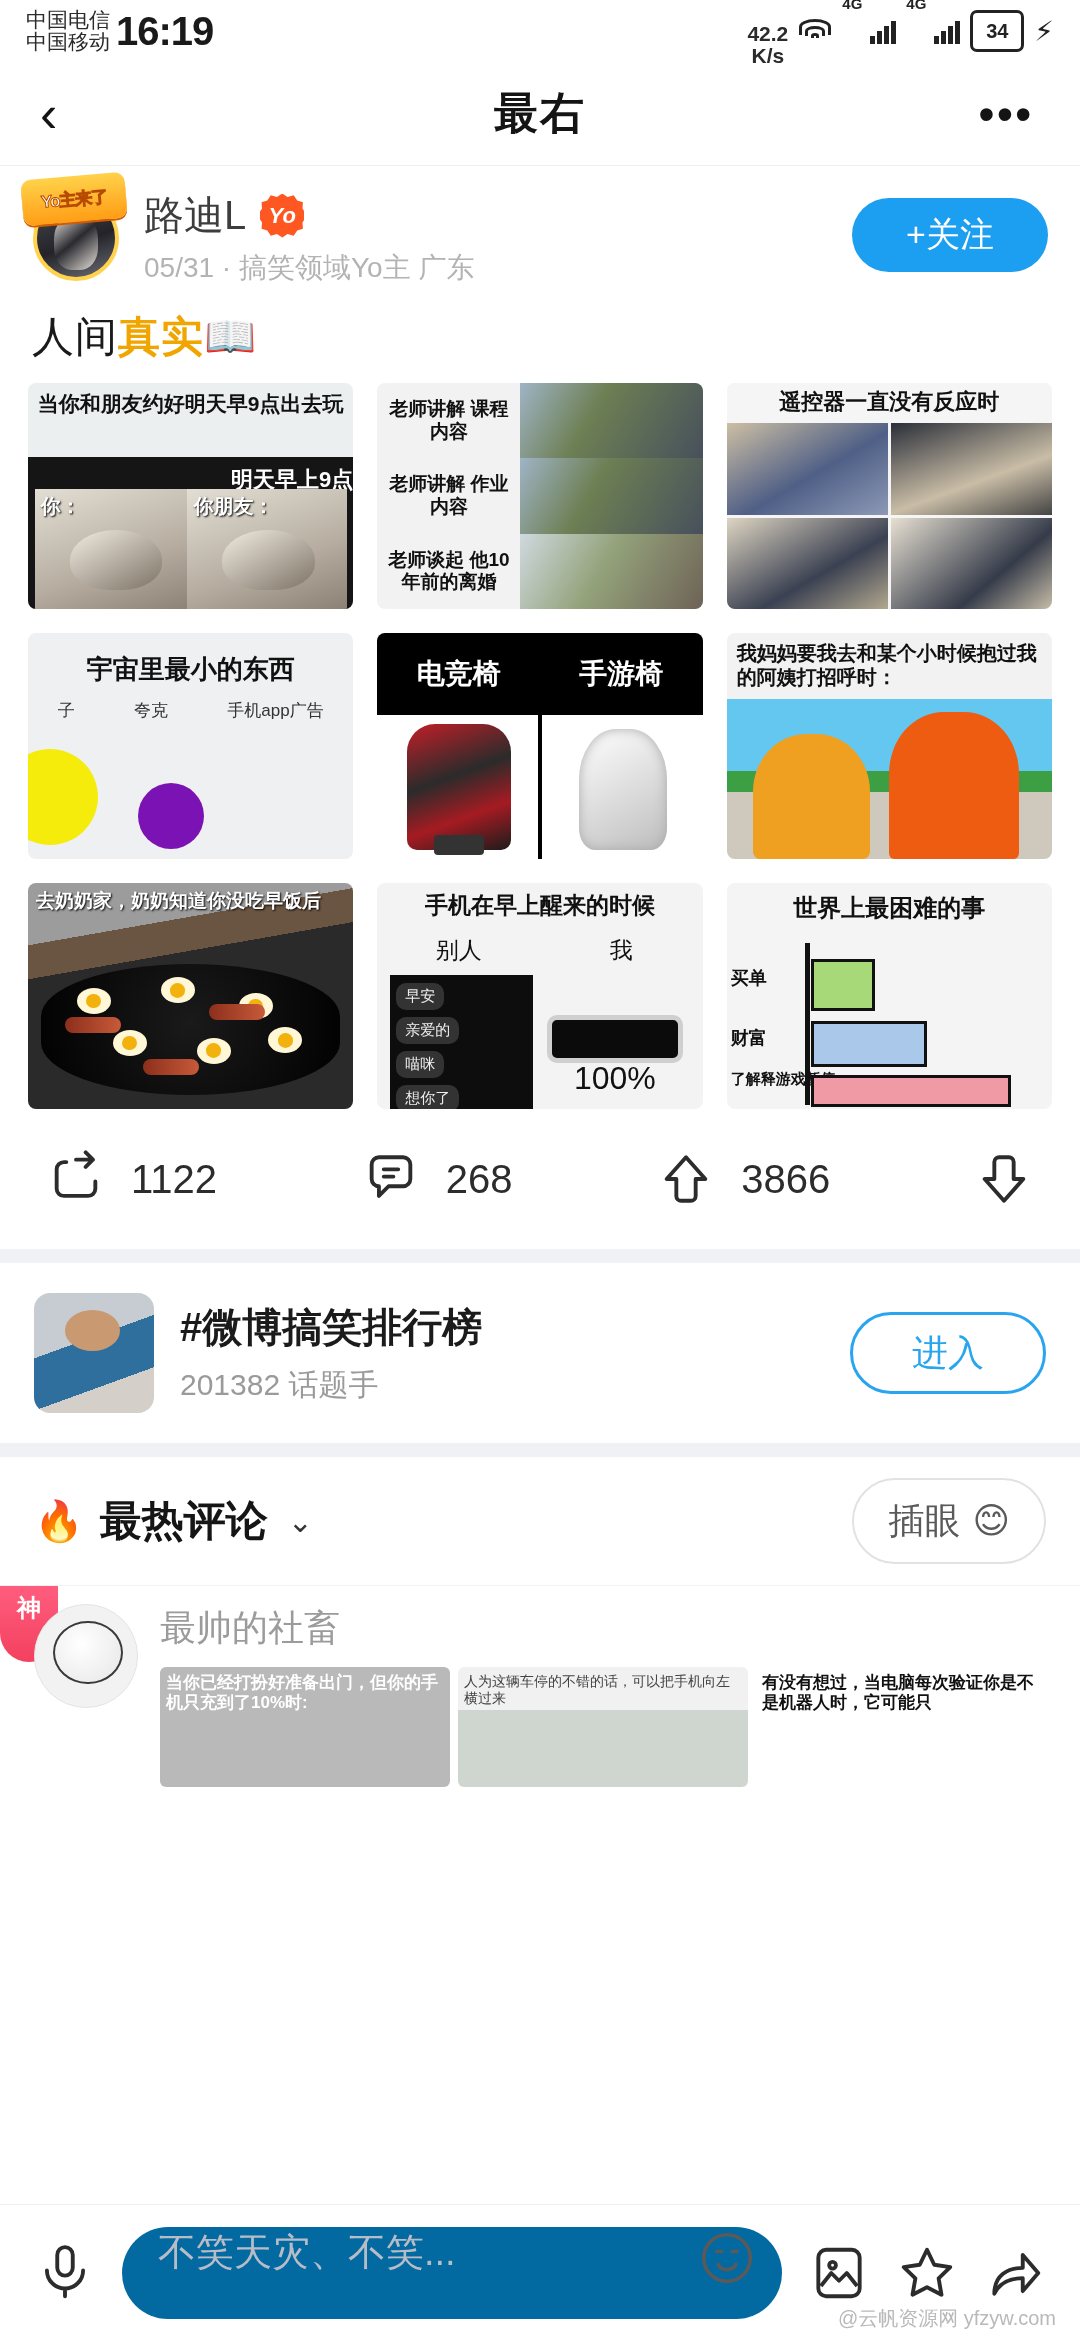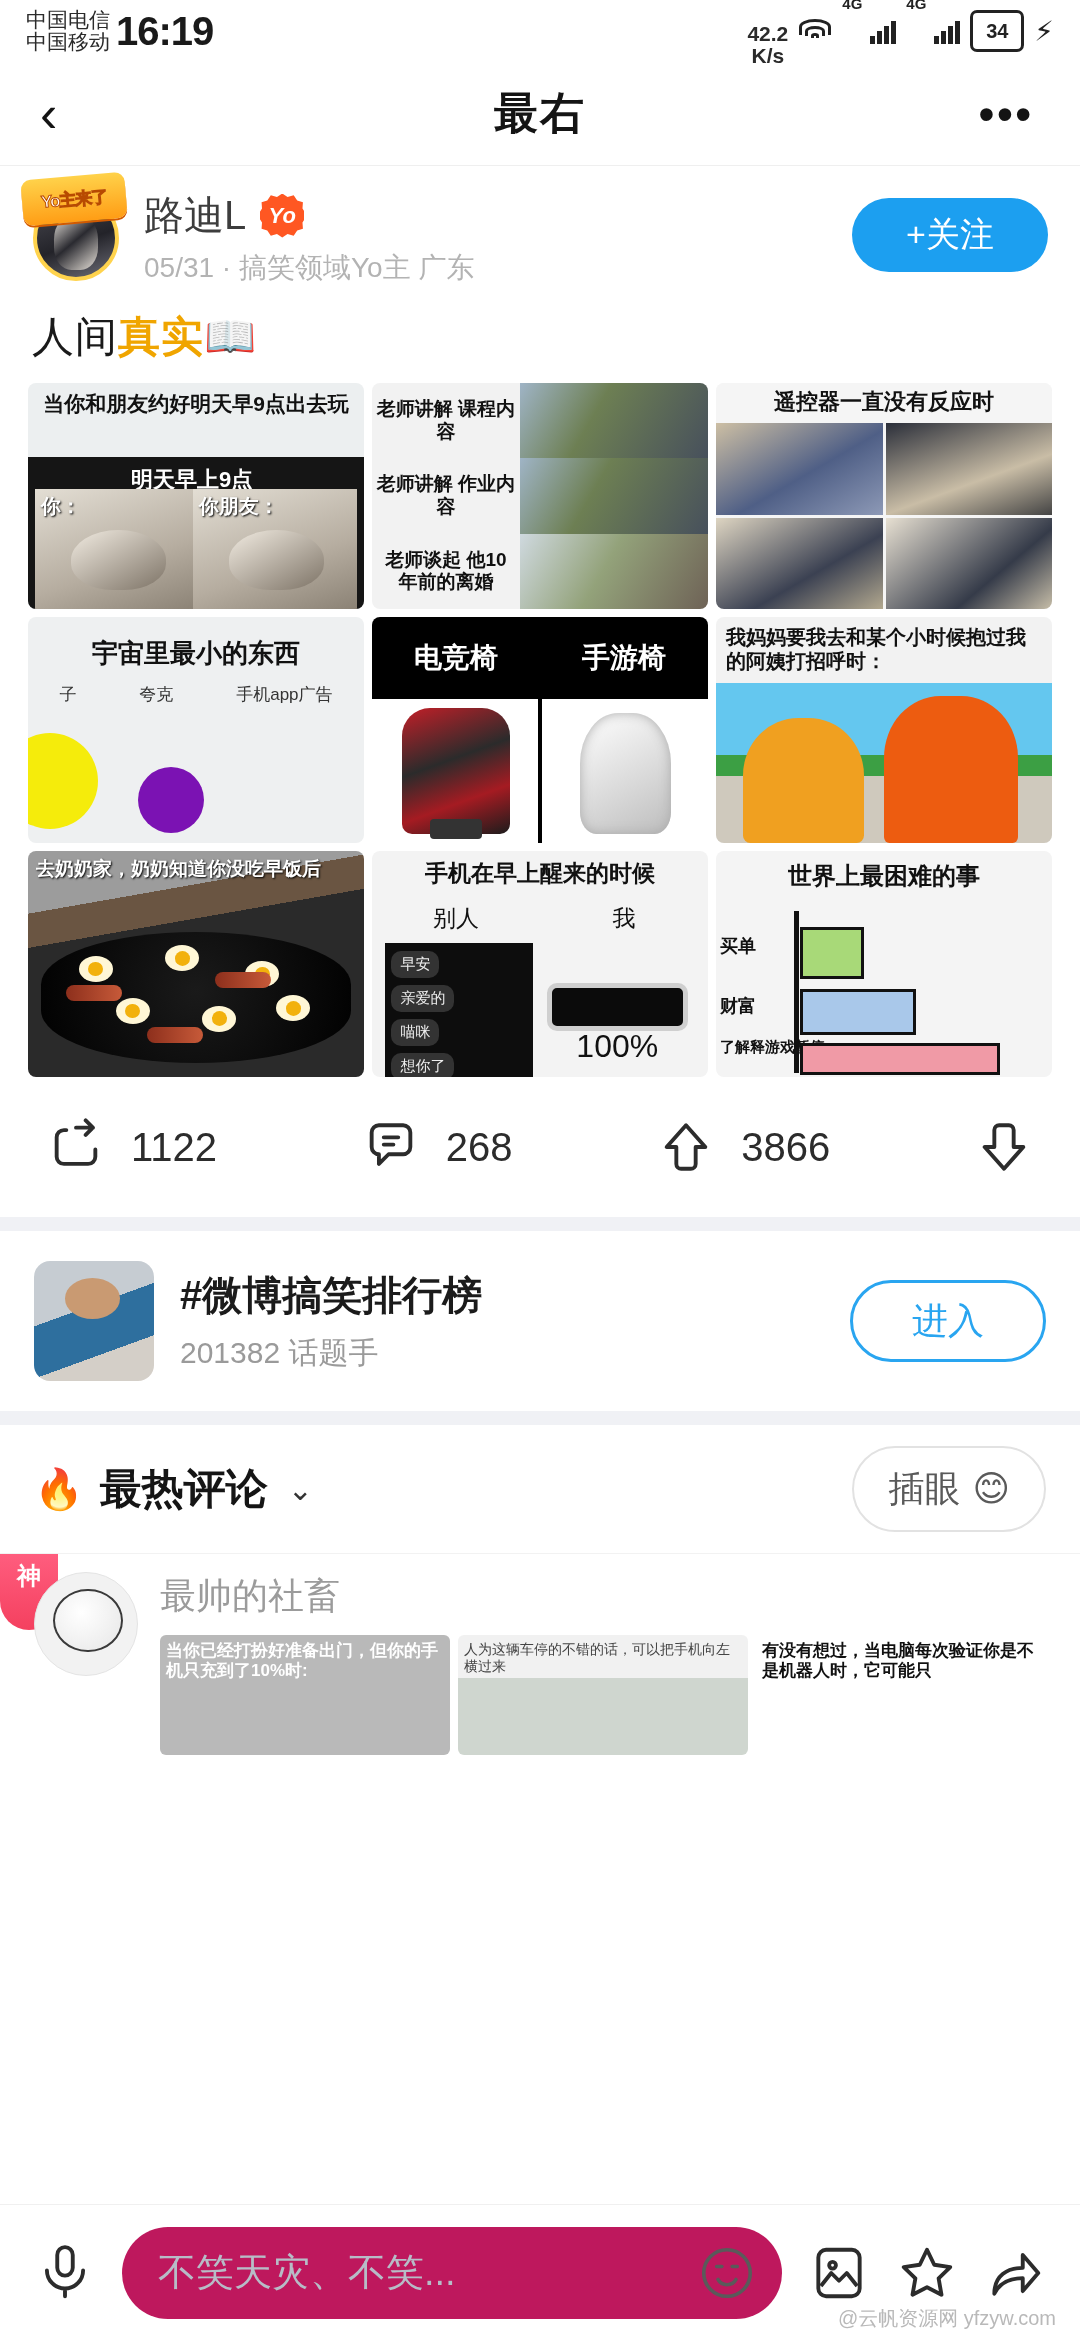--- a/index.html
+++ b/index.html
@@ -75,32 +75,32 @@
     width:196px;height:74px;border-radius:37px;background:#1c9ff0;
     color:#fff;font-size:34px;font-weight:500;
     display:flex;align-items:center;justify-content:center;}
 
   
   .post-title{ padding:14px 32px 18px; font-size:42px; font-weight:500;
     letter-spacing:1px; color:#1a1a1a;}
   .hl{ color:#f0a500; font-weight:700;}
 
   
-  .grid{ display:grid; grid-template-columns:repeat(3,1fr); gap:8px;
+  .grid{ display:grid; grid-template-columns:repeat(3,1fr); gap:24px;
     padding:0 28px;}
   .cell{ width:100%; height:226px; border-radius:8px; overflow:hidden;
     position:relative; background:#eee; }
   .cap{ position:absolute; left:0; right:0; top:0; padding:8px 6px;
     font-size:21px; font-weight:800; color:#111; line-height:1.22;
     text-align:center; }
 
   
   .c1{ background:#eceff0;}
   .c1 .dark{ position:absolute;left:0;right:0;top:74px;bottom:0;background:#151515;}
-  .c1 .lbl{ position:absolute;left:0;right:8px;top:82px;text-align:center;
+  .c1 .lbl{ position:absolute;left:0;right:0;top:82px;text-align:right;
     font-size:22px;font-weight:800;color:#fff;}
   .c1 .ph{ position:absolute; bottom:0; width:49%; height:120px;
     background:linear-gradient(160deg,#e3ded4,#b6ada0 60%,#8b8275);}
   .c1 .ph.l{ left:2%; } .c1 .ph.r{ right:2%; }
   .c1 .ph span{ position:absolute; left:6px; top:4px; font-size:20px;
     font-weight:800; color:#fff; text-shadow:1px 1px 2px #000;}
   .c1 .ph::after{ content:""; position:absolute; left:22%; top:34%;
     width:58%; height:50%; border-radius:50% 50% 44% 44%;
     background:linear-gradient(150deg,#f2ece2,#7d7366);}
 
@@ -256,22 +256,22 @@
     padding:6px; color:#111; }
   .ci1{ background:#b9b9b9; color:#fff; }
   .ci2{ background:linear-gradient(180deg,#f1f1f1 0 36%,#cfd6cf 36%);
     color:#444; font-size:14px; font-weight:500;}
   .ci3{ background:#fff; color:#111;}
 
   
   .bottombar{ position:absolute; left:0; bottom:0; width:1080px; height:136px;
     background:#fff; display:flex; align-items:center; gap:26px;
     padding:0 34px; border-top:1px solid #f0f0f0;}
-  .inputbox{ flex:1; height:92px; border-radius:46px; background:#be185d;
-    display:flex; align-items:center; justify-content:space-between;
+  .inputbox{ flex:1; height:92px; border-radius:46px; background:#0369a1;
+    display:flex; justify-content:space-between;
     padding:0 24px 0 36px;}
   .inputbox .ph{ font-size:38px; color:#b7bcc7;}
   .watermark{ position:absolute; right:24px; bottom:8px; font-size:20px;
     color:#b9b9b9;}
 </style>
 </head>
 <body>
 
 <div class="statusbar">
   <div class="sb-left">

